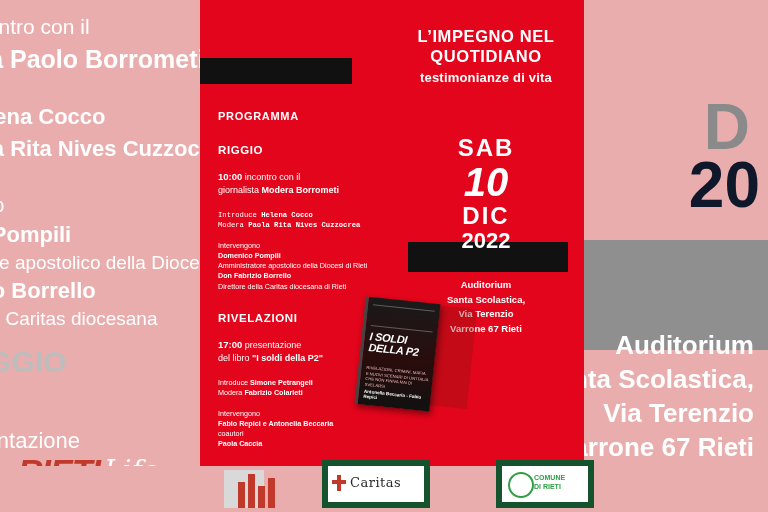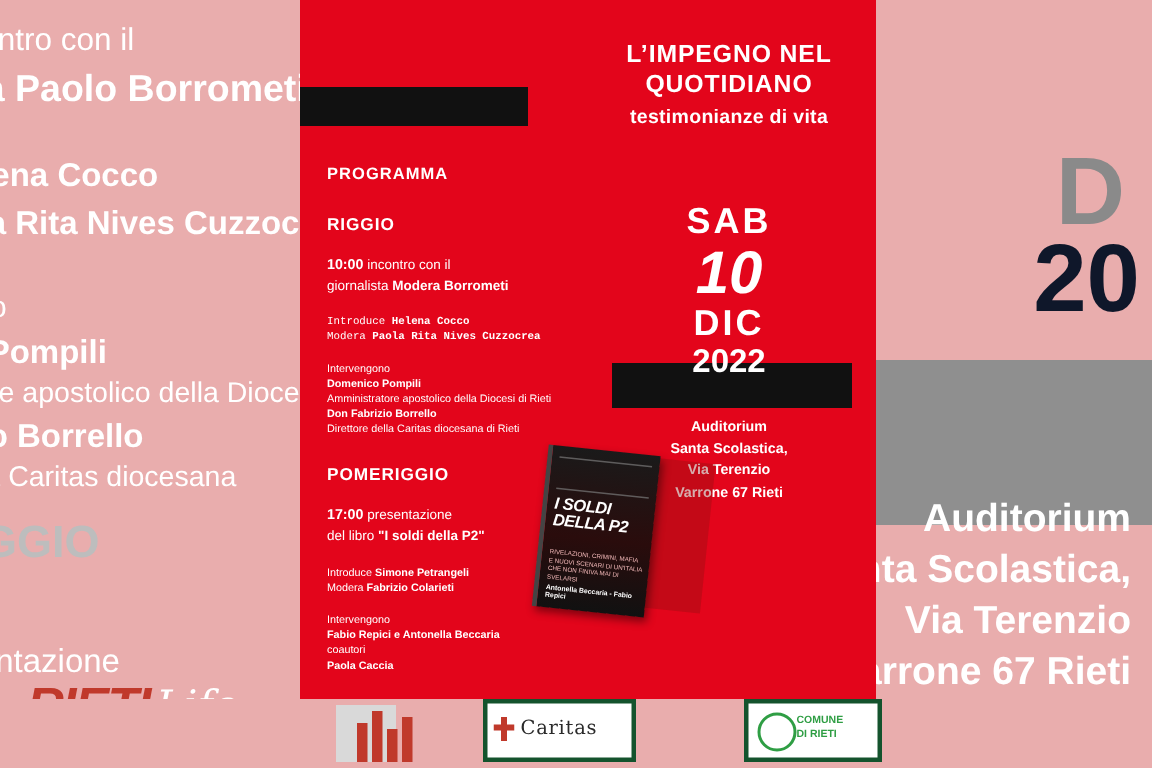--- a/index.html
+++ b/index.html
@@ -90,21 +90,21 @@
   .book .bk-title{position:absolute;left:5px;top:34px;right:4px;color:#fff;font-size:11px;font-weight:700;font-style:italic;line-height:1.02;letter-spacing:-.3px;}
   .book .bk-sub{position:absolute;left:5px;top:68px;right:4px;color:#f2b8b8;font-size:4.2px;line-height:1.35;}
   .book .bk-auth{position:absolute;left:5px;bottom:6px;right:4px;color:#fff;font-size:4.6px;font-weight:700;}
   .book2{
     position:absolute;left:210px;top:306px;width:62px;height:100px;background:#8a1010;
     transform:rotate(6deg);opacity:.35;
   }
 
   
   .logos{position:absolute;left:0;bottom:0;width:768px;height:46px;background:#e9adad;}
-  .logo-card{position:absolute;bottom:4px;background:#ffffff;border:3px solid #14532d;}
+  .logo-card{position:absolute;bottom:4px;background:#ffffff;border:6px solid #14532d;}
   .caritas{left:322px;width:96px;height:36px;}
   .caritas .c-txt{position:absolute;left:22px;top:9px;font-family:"DejaVu Serif",serif;font-size:13px;color:#2a2a2a;letter-spacing:.5px;}
   .caritas .c-mark{position:absolute;left:4px;top:9px;width:14px;height:16px;}
   .green{left:496px;width:86px;height:36px;}
   .green .g-circ{position:absolute;left:6px;top:6px;width:22px;height:22px;border-radius:50%;border:2px solid #2f9e44;}
   .green .g-t1{position:absolute;left:32px;top:8px;font-size:7px;font-weight:700;color:#2f9e44;}
   .green .g-t2{position:absolute;left:32px;top:17px;font-size:7px;font-weight:700;color:#2f9e44;}
   .diocesi{left:236px;width:44px;height:40px;background:transparent;border:none;}
   .diocesi .stripe{position:absolute;bottom:0;width:7px;background:#c0392b;}
   .plain-red{position:absolute;bottom:4px;left:224px;width:40px;height:38px;background:#d9d9d9;}
@@ -198,21 +198,21 @@
     </div>
 
     <div class="it small" style="margin-top:11px;">
       <div>Intervengono</div>
       <div><b>Domenico Pompili</b></div>
       <div>Amministratore apostolico della Diocesi di Rieti</div>
       <div><b>Don Fabrizio Borrello</b></div>
       <div>Direttore della Caritas diocesana di Rieti</div>
     </div>
 
-    <div class="pomeriggio">POMERIGGIO</div>
+    <div class="pomeriggio">RIVELAZIONI</div>
 
     <div class="it">
       <div>
         <span class="hour">17:00</span>
         <span>presentazione</span>
       </div>
       <div>
         <span>del libro</span>
         <b>"I soldi della P2"</b>
       </div>

